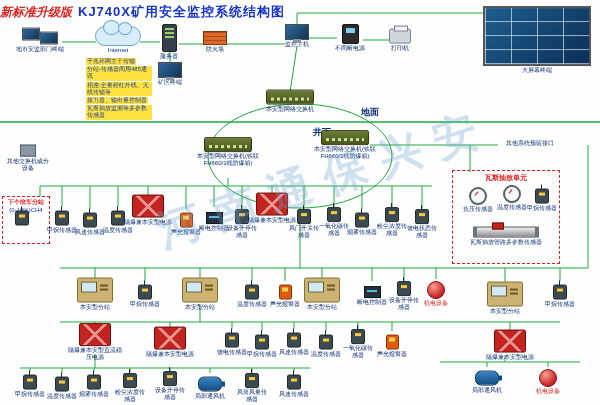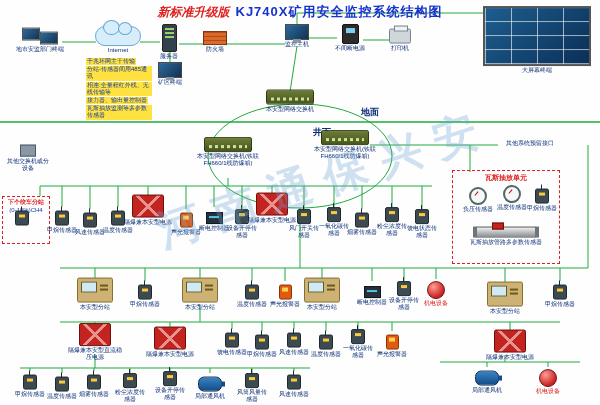--- a/index.html
+++ b/index.html
@@ -1,19 +1,19 @@
 <!DOCTYPE html>
 <html><head>
 <meta charset="utf-8">
 <style>
   html,body{margin:0;padding:0;background:#fff;}
   .stage{position:relative;width:600px;height:405px;background:#fefefe;overflow:hidden;
          font-family:"Liberation Sans","DejaVu Sans",sans-serif;}
   #edges{position:absolute;left:0;top:0;z-index:1;}
-  .title-bar{position:absolute;top:2px;left:0;width:100%;text-align:center;z-index:5;}
+  .title-bar{position:absolute;top:2px;left:0;width:100%;text-align:left;z-index:5;}
   .t-prefix{color:#e02020;font-weight:bold;font-style:italic;font-size:12px;margin-right:6px;}
   .t-main{color:#1633cc;font-weight:bold;font-size:13px;letter-spacing:1px;}
   .watermark{position:absolute;left:150px;top:150px;z-index:4;pointer-events:none;
              font-size:44px;font-weight:bold;color:rgba(110,165,210,0.32);
              letter-spacing:14px;transform:rotate(-18deg);white-space:nowrap;}
   .notes{position:absolute;left:86px;top:58px;width:66px;z-index:3;}
   .note-line{background:#ffe23f;color:#143a9e;font-size:6px;line-height:1.2;
              padding:0 1px;margin-bottom:1px;width:max-content;max-width:64px;}
   .gas-box{position:absolute;left:452px;top:170px;width:106px;height:92px;
            border:1px dashed #e02020;z-index:1;}

